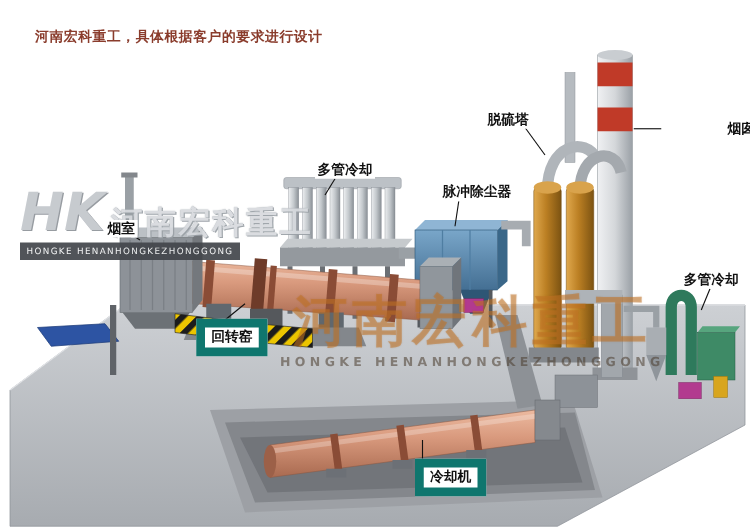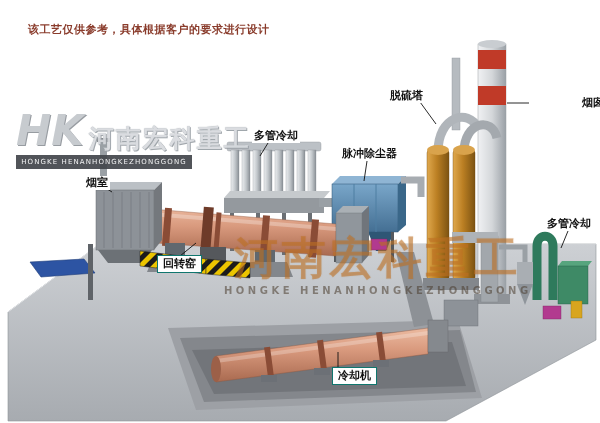--- a/index.html
+++ b/index.html
@@ -2,35 +2,35 @@
 <html><head>
 <meta charset="utf-8">
 <style>
   html,body{margin:0;padding:0;background:#fff;}
   .stage{position:relative;width:600px;height:423px;background:#ffffff;overflow:hidden;
          font-family:"DejaVu Sans",sans-serif;}
   .scene{position:absolute;left:0;top:0;width:600px;height:423px;z-index:1;}
   .disclaimer{position:absolute;left:28px;top:22px;z-index:6;font-size:11px;font-weight:600;
               color:#8a3c2c;letter-spacing:.5px;white-space:nowrap;}
   .logo{position:absolute;left:16px;top:110px;z-index:3;opacity:.92;pointer-events:none;}
-  .logo-row{display:flex;align-items:flex-end;}
+  .logo-row{display:flex;align-items:flex-end;margin-top:39px;}
   .logo-hk{font-style:italic;font-weight:bold;font-size:42px;line-height:1;color:#c3c7cc;
            text-shadow:1px 1px 0 #8f949a;}
   .logo-cn{font-weight:bold;font-size:25px;line-height:1.1;color:#d7dade;letter-spacing:2px;
            margin-left:5px;text-shadow:0 0 1px #9aa0a6,1px 1px 0 #9aa0a6;}
   .logo-bar{margin-top:3px;width:168px;background:#43464b;color:#f2f3f4;font-size:7px;
             letter-spacing:1.1px;padding:3px 4px;text-align:center;white-space:nowrap;}
   .watermark{position:absolute;left:224px;top:234px;z-index:2;pointer-events:none;text-align:center;}
   .wm-cn{font-size:44px;font-weight:bold;letter-spacing:4px;color:rgba(205,122,40,.42);
          text-shadow:0 0 1px rgba(150,85,20,.35);white-space:nowrap;line-height:1.1;}
   .wm-en{margin-top:3px;font-size:10px;font-weight:bold;letter-spacing:3.5px;
          color:rgba(75,60,45,.55);white-space:nowrap;}
   .lbl{position:absolute;z-index:5;font-size:11px;font-weight:bold;color:#111;background:#fff;
        padding:0 2px;line-height:1.25;white-space:nowrap;}
-  .lbl.boxed{border:1px solid #0f766e;padding:1px 5px;}
+  .lbl.boxed{border:7px solid #0f766e;padding:1px 5px;}
 </style>
 </head>
 <body>
 
 <div class="stage">
 
   <svg class="scene" viewBox="0 0 600 423" xmlns="http://www.w3.org/2000/svg">
     <defs>
       <linearGradient id="gPlat" x1="0" y1="0" x2="0" y2="1">
         <stop offset="0" stop-color="#cdd0d4"></stop>
@@ -231,24 +231,24 @@
   </div>
 
   <div class="logo">
     <div class="logo-row">
       <span class="logo-hk">HK</span>
       <span class="logo-cn">河南宏科重工</span>
     </div>
     <div class="logo-bar">HONGKE HENANHONGKEZHONGGONG</div>
   </div>
 
-  <div class="disclaimer">该工艺仅供参考，具体根据客户的要求进行设计</div>
+  <div class="disclaimer">河南宏科重工，具体根据客户的要求进行设计</div>
 
   <div class="lbl" style="left:84px;top:176px;">烟室</div>
   <div class="lbl" style="left:252px;top:129px;">多管冷却</div>
-  <div class="lbl" style="left:340px;top:147px;">脉冲除尘器</div>
+  <div class="lbl" style="left:352px;top:147px;">脉冲除尘器</div>
   <div class="lbl" style="left:388px;top:89px;text-align:right;">脱硫塔</div>
   <div class="lbl" style="left:553px;top:96px;margin-left:27px;">烟囱</div>
   <div class="lbl" style="left:545px;top:217px;">多管冷却</div>
   <div class="lbl boxed" style="left:157px;top:255px;">回转窑</div>
   <div class="lbl boxed" style="left:332px;top:367px;">冷却机</div>
 
 </div>
 
 </body></html>

